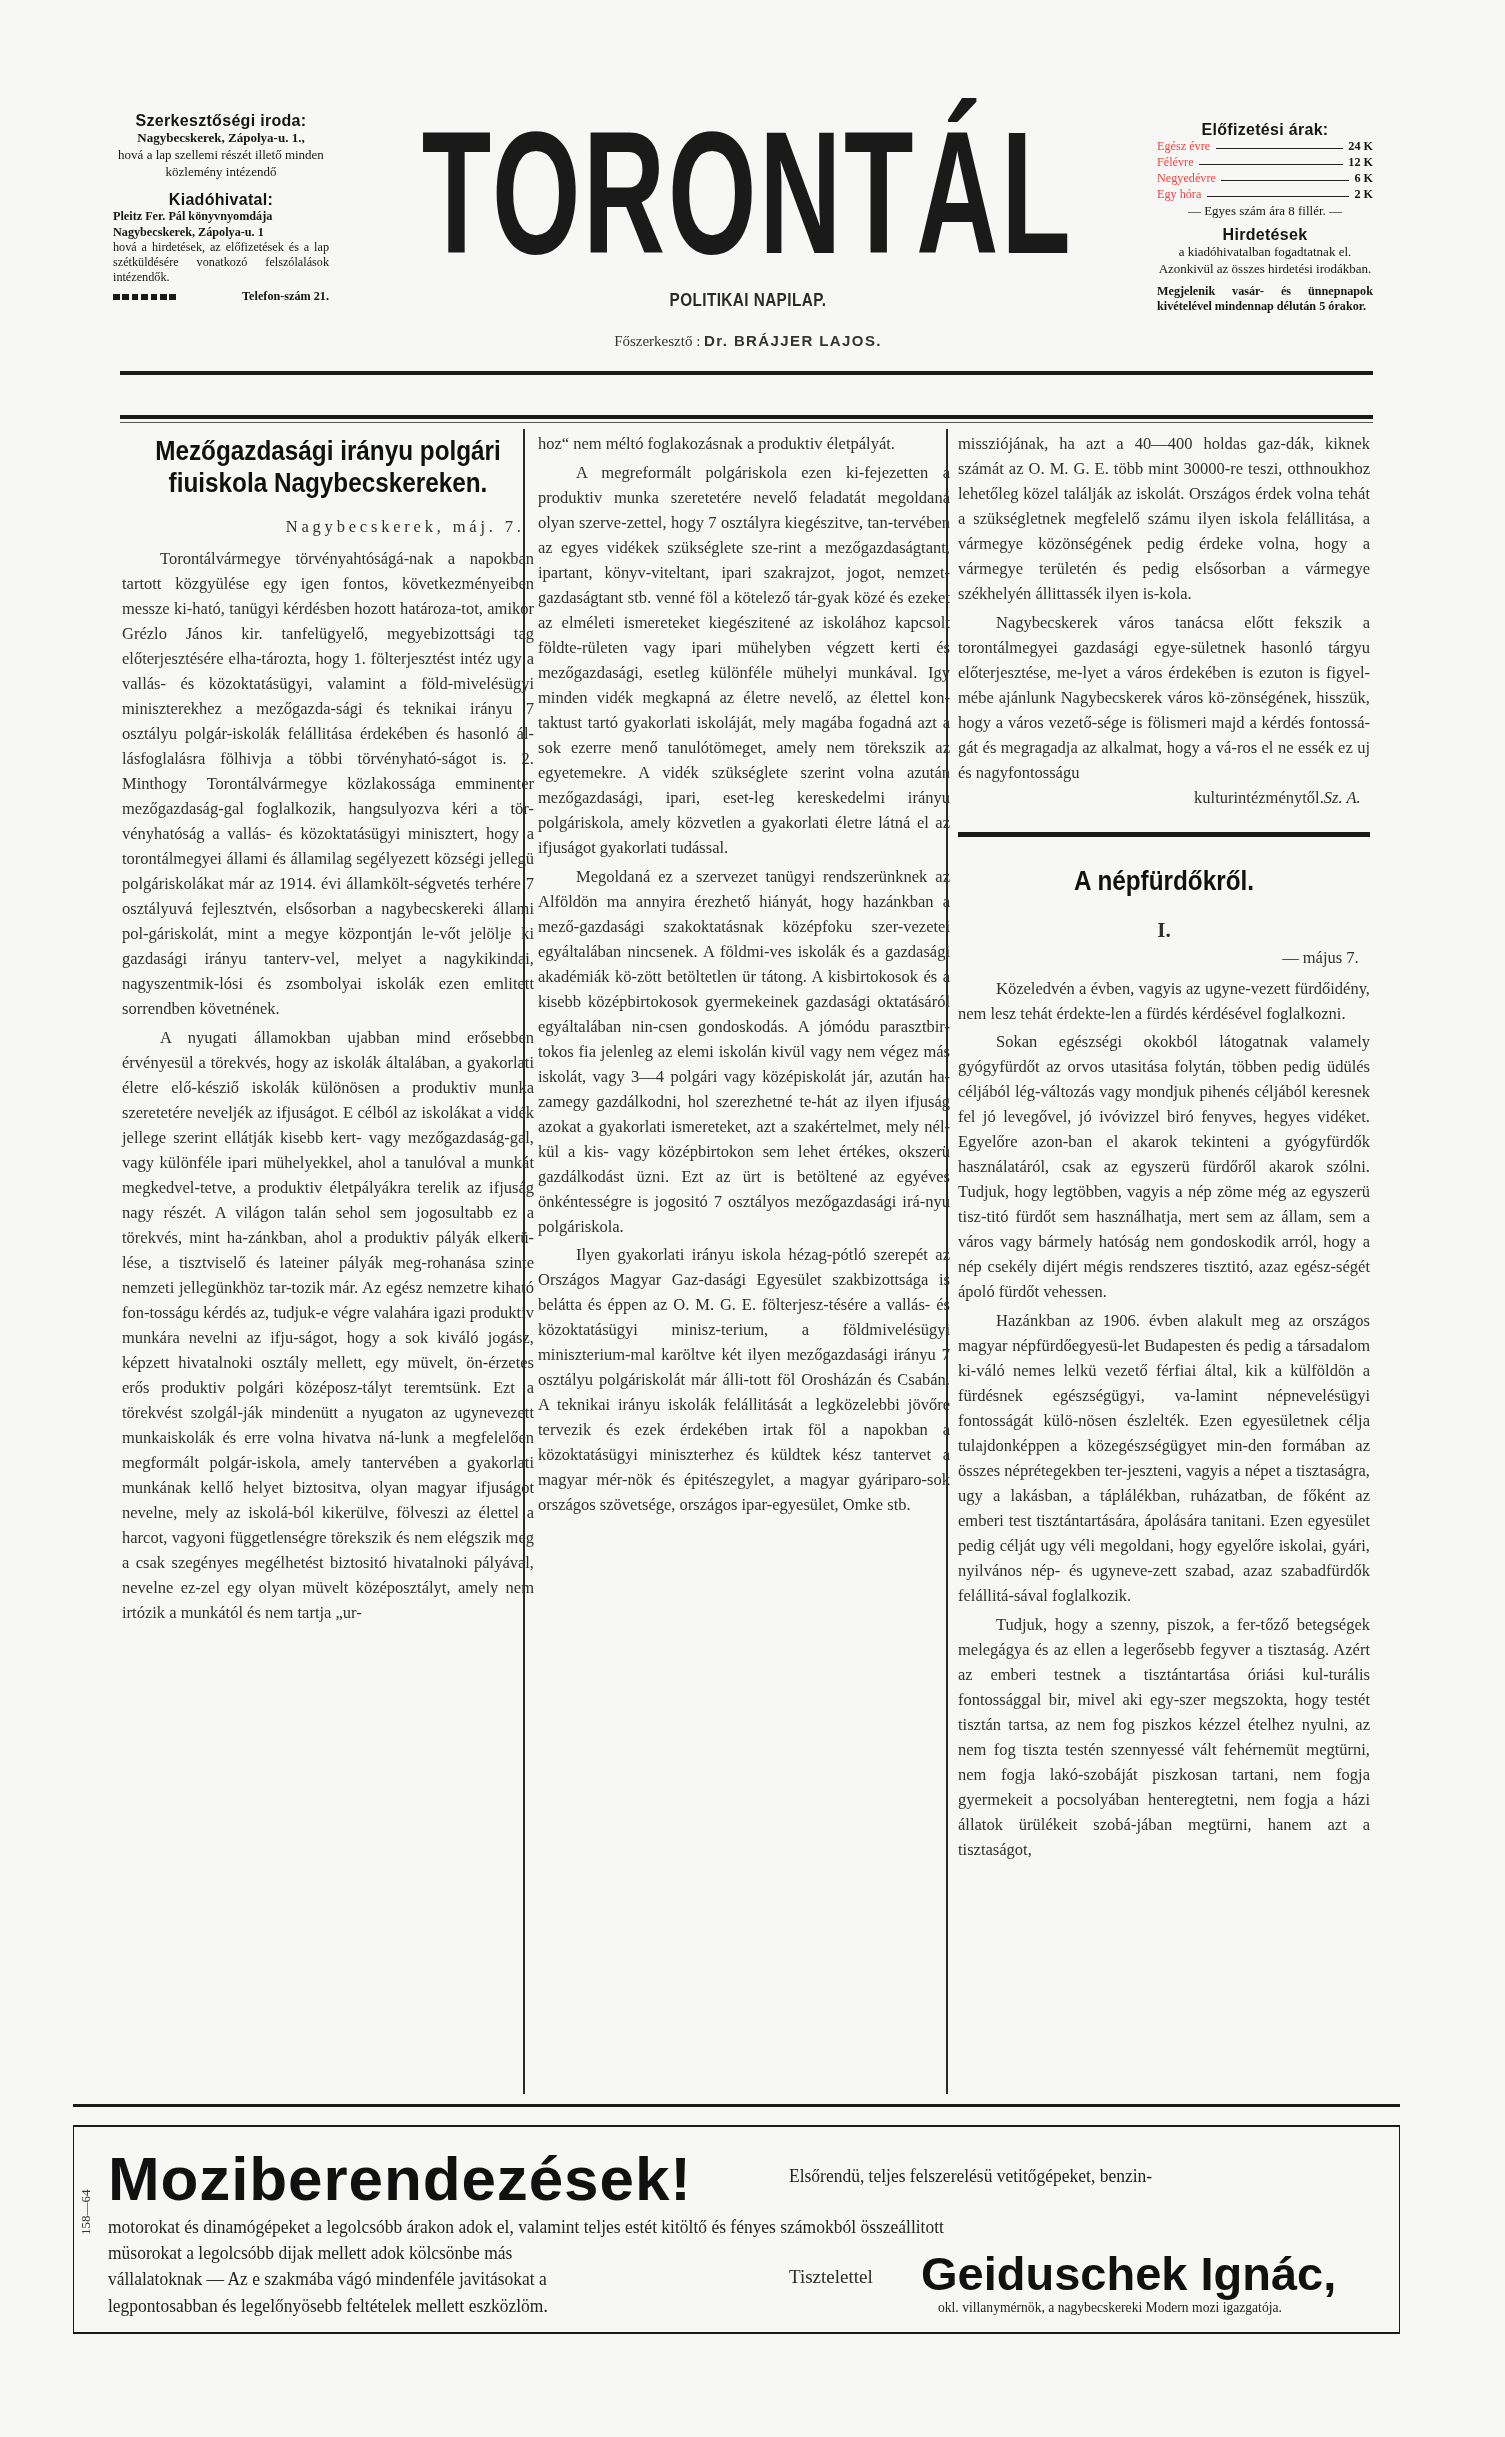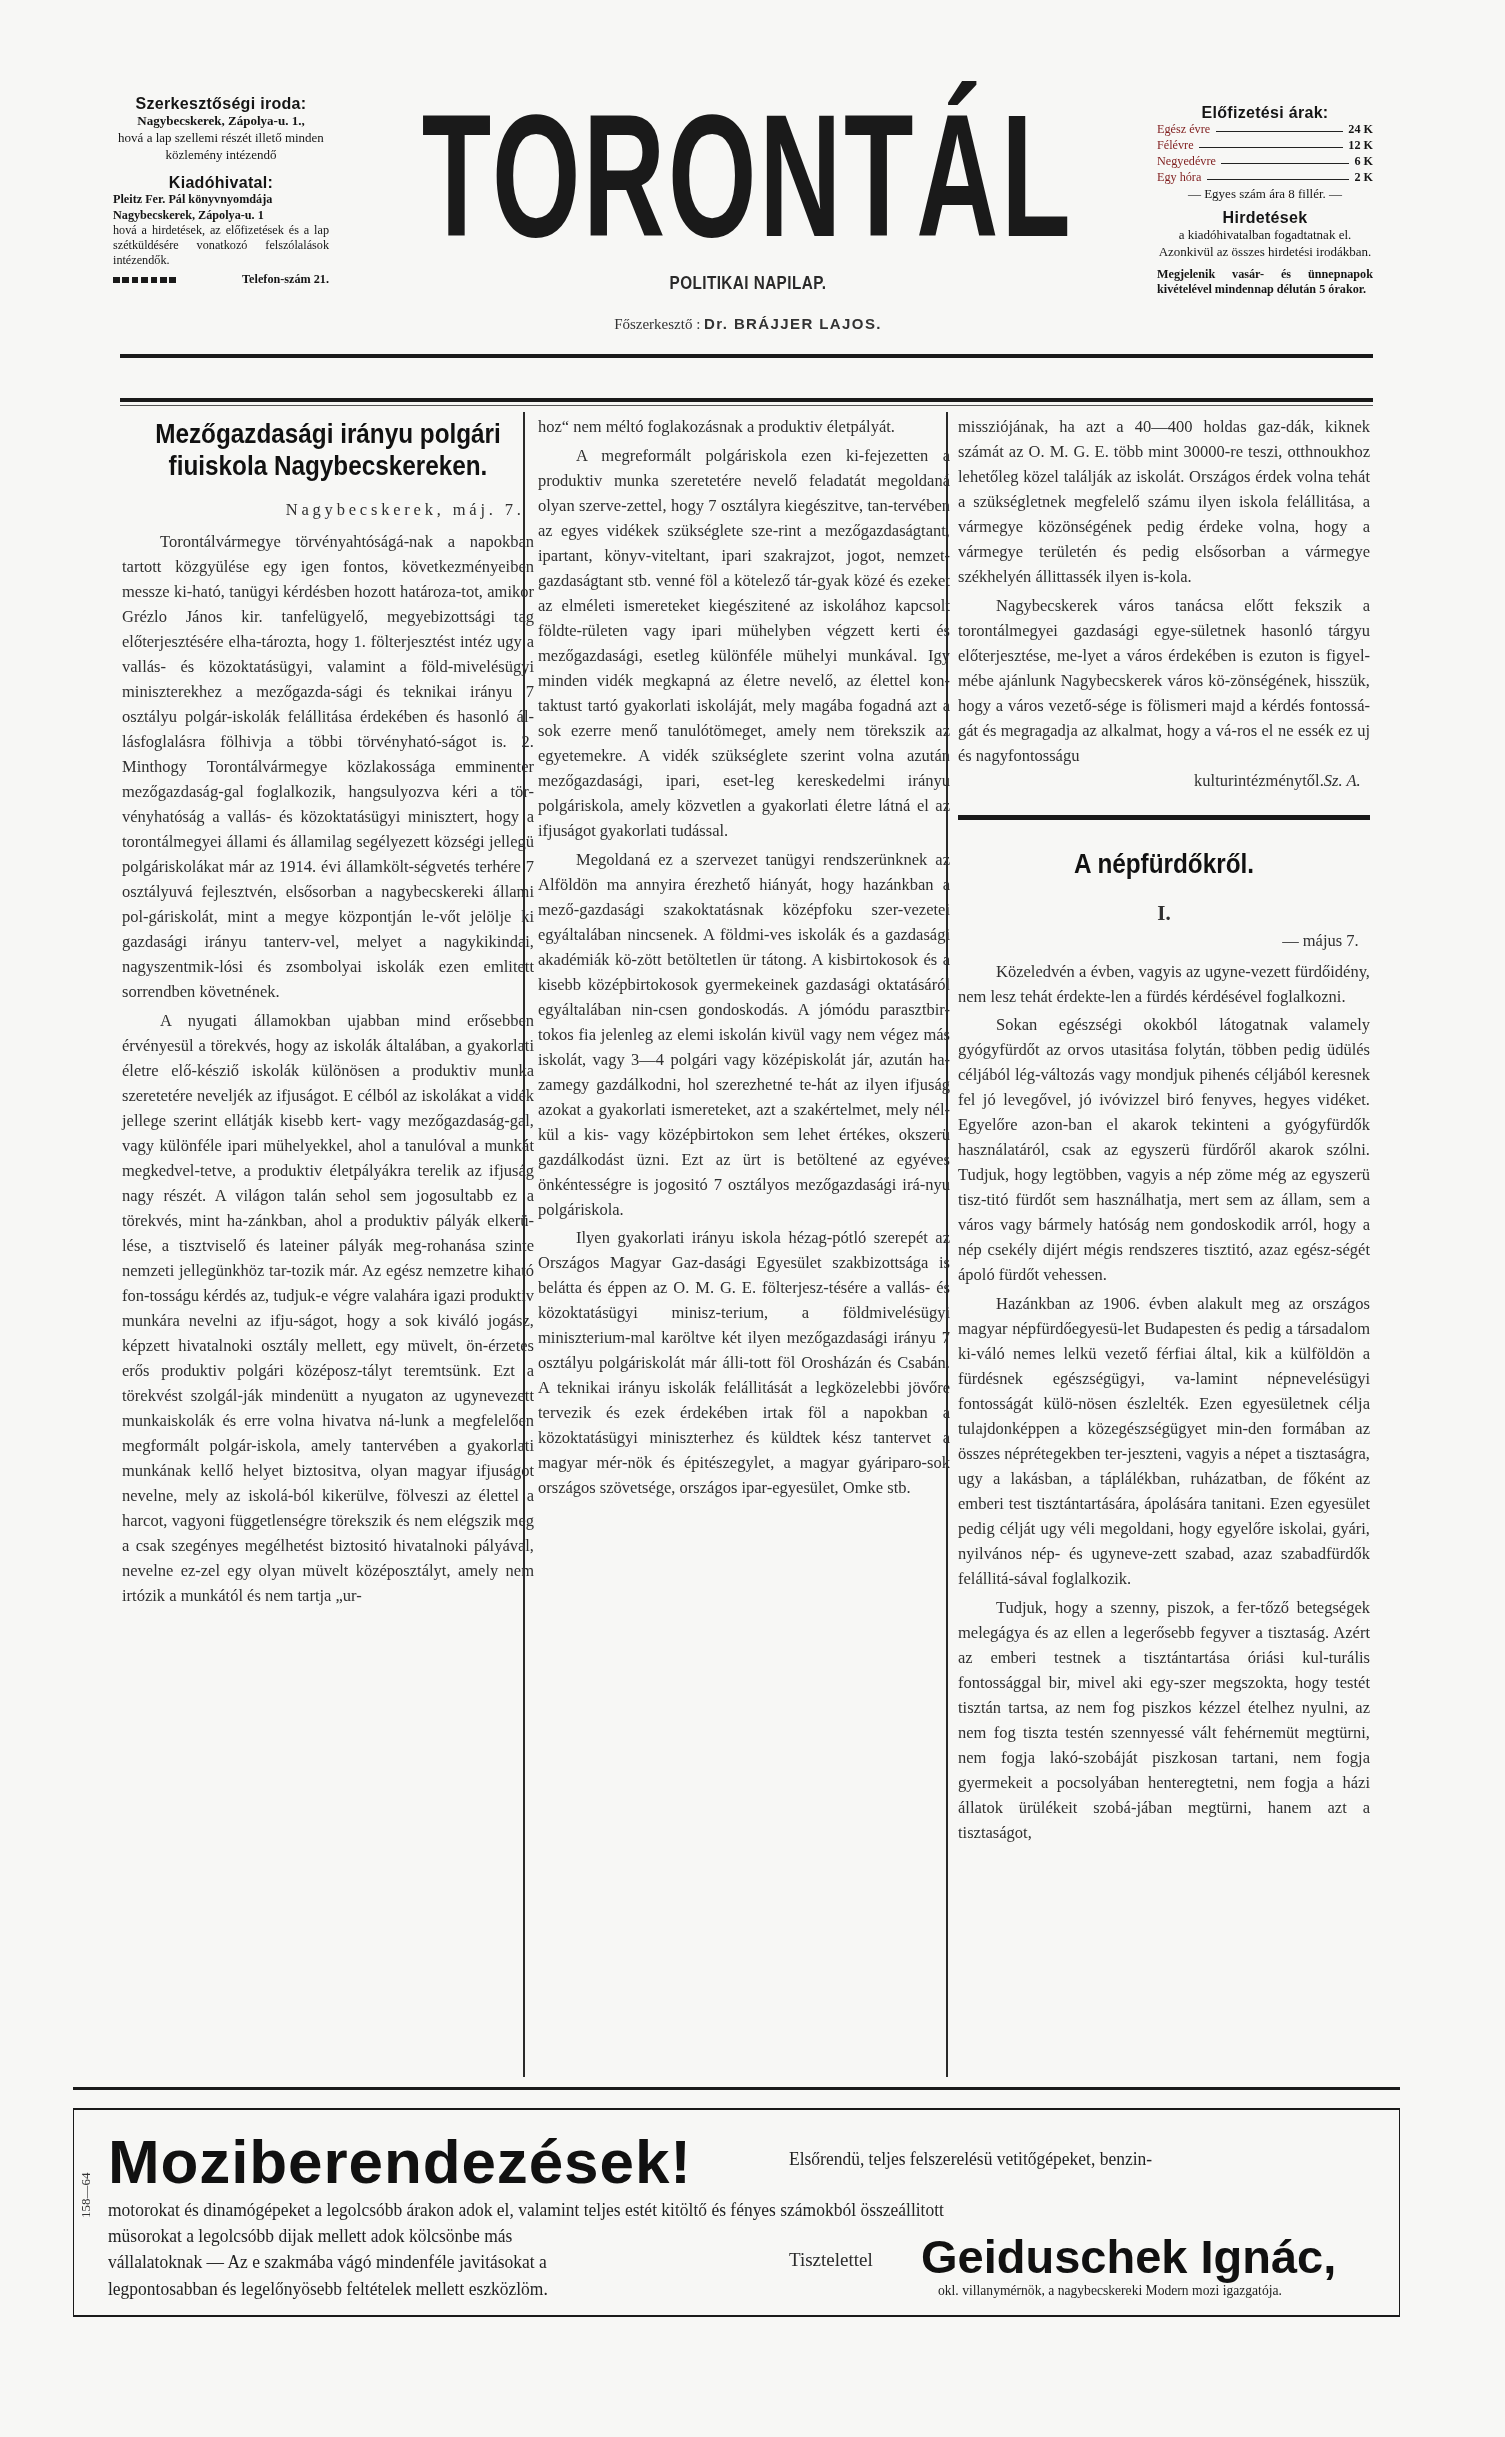--- a/index.html
+++ b/index.html
@@ -1,34 +1,34 @@
 <!DOCTYPE html>
 <html style="font-size:15px"><head>
 <meta charset="utf-8">
 <style>
   * { box-sizing: border-box; margin: 0; padding: 0; }
   html, body { width: 1505px; height: 2438px; background: #f7f7f5; overflow: hidden; }
   body { position: relative; color: #2a2a2a; font-family: "Liberation Serif", "DejaVu Serif", serif; }
 
-  .page { position: absolute; left: 0; top: 0; width: 1505px; height: 2292px; }
+  .page { position: absolute; left: 0; top: 17px; width: 1505px; height: 2292px; }
 
   
   .side-box { position: absolute; text-align: center; color: #151515; }
   .left-box { left: 113px; top: 94px; width: 216px; }
   .right-box { left: 1157px; top: 103px; width: 216px; }
   .box-head { font-family: "Liberation Sans", "DejaVu Sans", sans-serif; font-weight: bold; font-size: 16px; letter-spacing: 0.3px; line-height: 1.2; }
   .box-line { font-size: 13px; line-height: 1.3; }
   .box-line.bold { font-weight: bold; }
   .box-just { font-size: 12.2px; line-height: 1.25; text-align: justify; }
   .box-gap { height: 9.4px; }
   .phone-row { display: flex; align-items: center; justify-content: space-between; font-weight: bold; font-size: 12.2px; margin-top: 3.8px; }
   .dots { display: inline-block; height: 5.6px; width: 66px; background: repeating-linear-gradient(90deg, #1a1a1a 0 6.6px, transparent 6.6px 9.4px); }
 
   .price-row { display: flex; justify-content: space-between; font-size: 12.2px; line-height: 1.3; }
-  .price-row .lbl { color: #7f1d1d; }
+  .price-row .lbl { color: #ef4444; }
   .price-row .dash { flex: 1; border-bottom: 1.9px solid #222; margin: 0 5.6px 5.6px 5.6px; height: 0.9px; align-self: flex-end; }
   .price-row .val { font-weight: bold; }
 
   .title-wrap { position: absolute; left: 367px; top: 89px; width: 762px; text-align: center; }
   .masthead-title {
     font-family: "Liberation Sans", "DejaVu Sans", sans-serif;
     font-weight: bold; font-size: 158px; line-height: 1; color: #1a1a1a;
     letter-spacing: 3.8px; transform: scaleX(0.72) scaleY(1.1); transform-origin: center top;
     white-space: nowrap; display: inline-block; margin-left: -113px; margin-right: -113px;
   }

